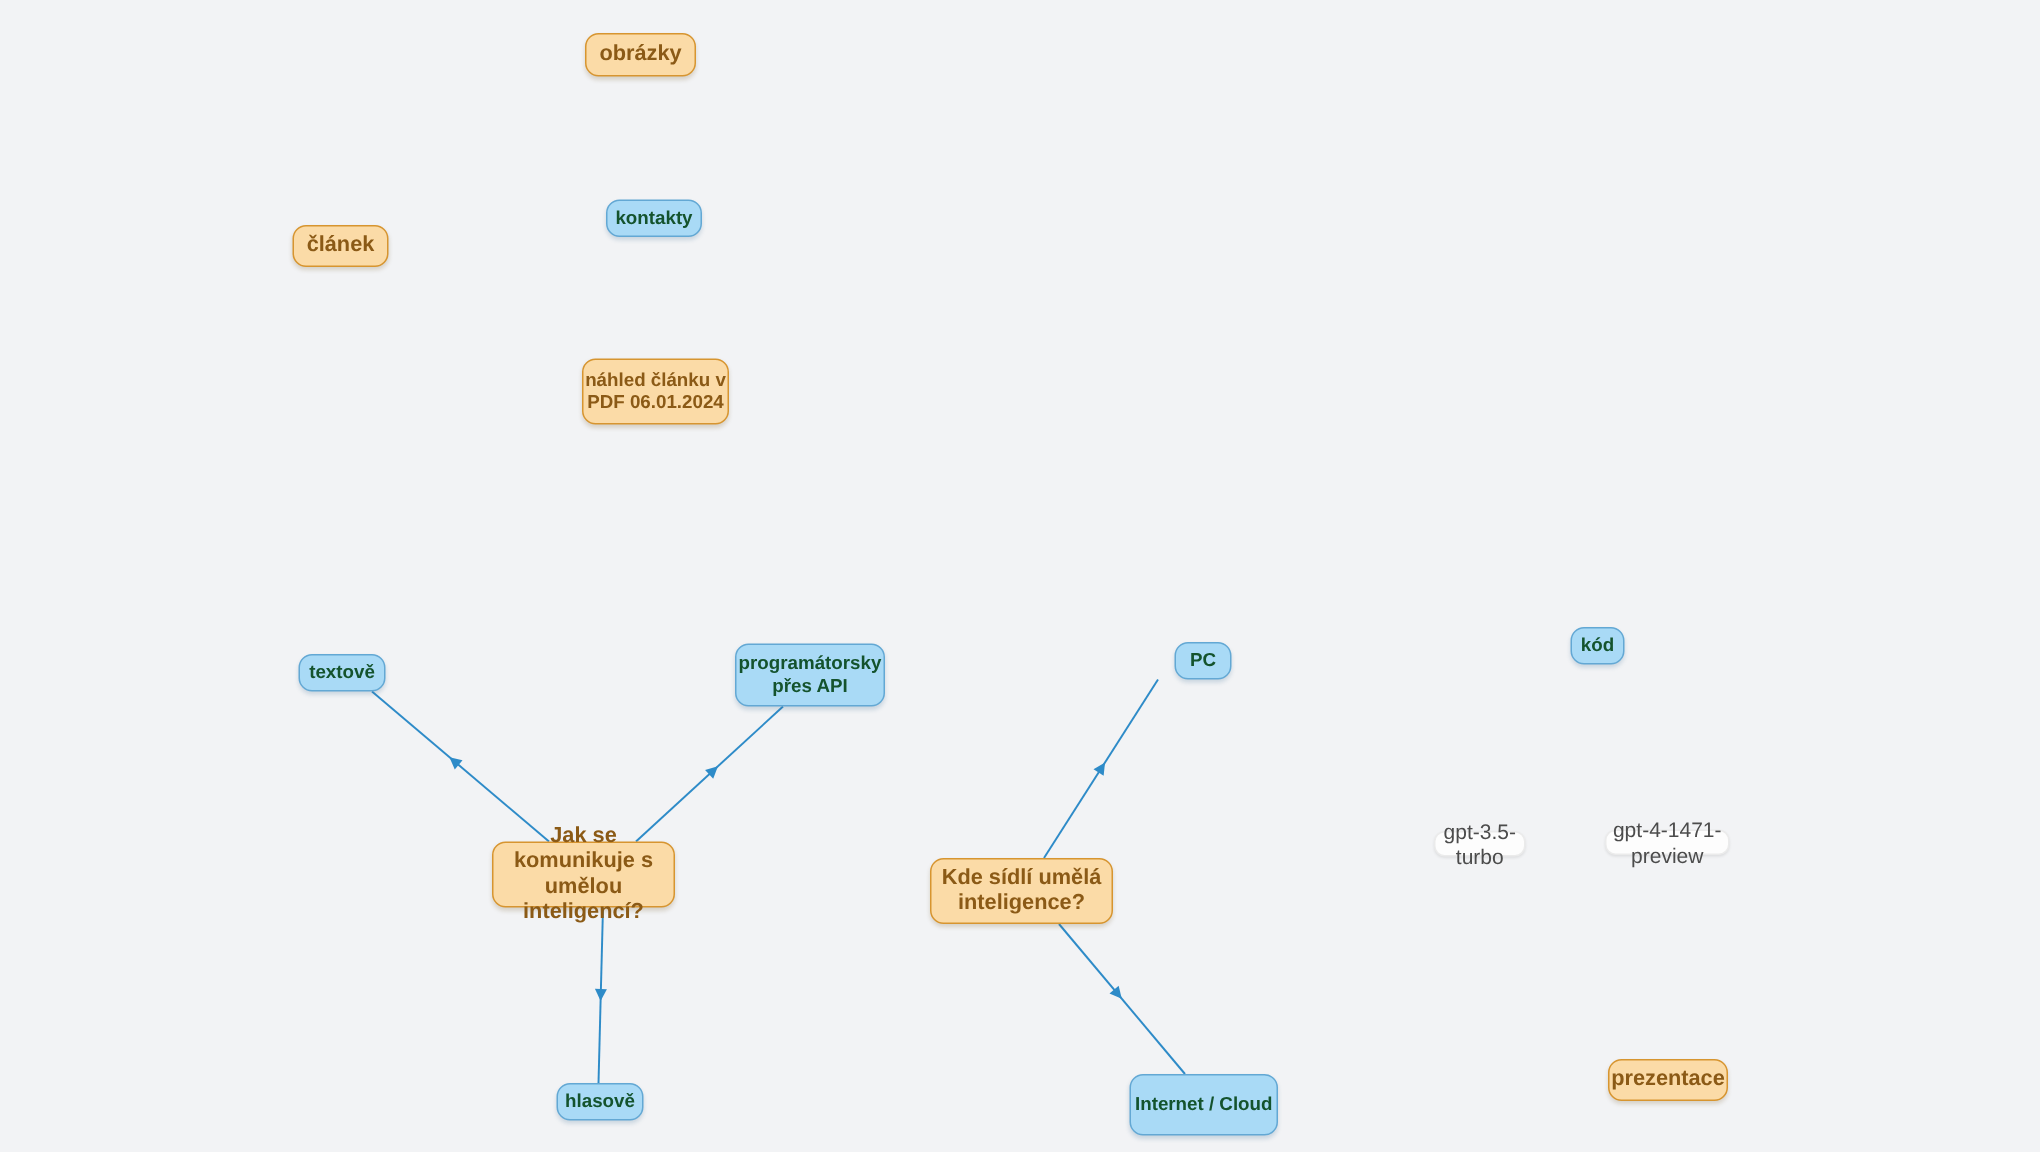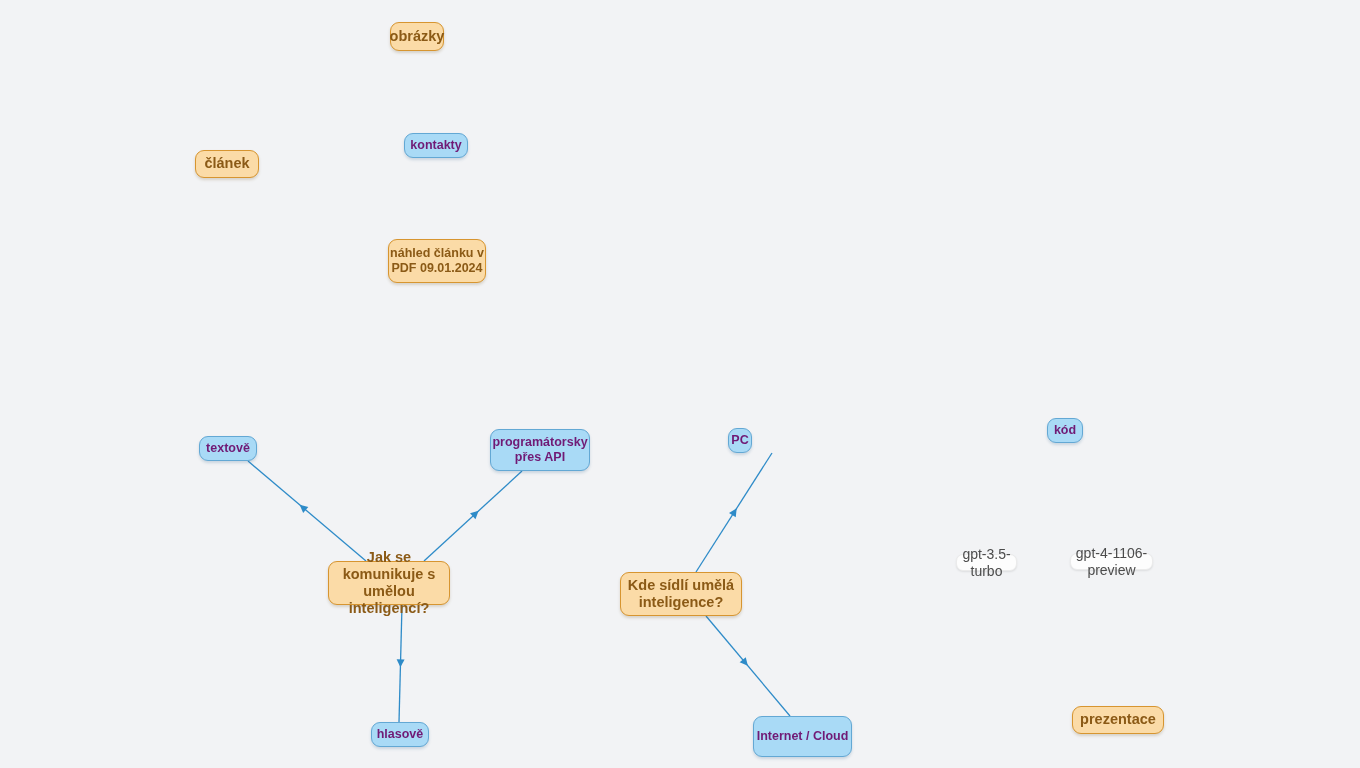--- a/index.html
+++ b/index.html
@@ -51,21 +51,21 @@
     border-color: #d79530;
     color: #8b5a16;
     font-weight: bold;
     box-shadow: 0 2px 3px rgba(120, 90, 40, 0.22);
   }
 
   
   .node.topic-blue {
     background: #a9daf6;
     border-color: #63a8d4;
-    color: #701a75;
+    color: #14532d;
     font-weight: bold;
     box-shadow: 0 2px 3px rgba(60, 110, 150, 0.22);
   }
 
   
   .node.plain-white {
     background: #fdfdfd;
     border-color: #ebebeb;
     color: #4c4c4c;
     font-weight: normal;
@@ -100,33 +100,33 @@
       <g>
         <line x1="696" y1="572" x2="772" y2="453" stroke="#2e8bc8" stroke-width="1.3"></line>
         <path d="M 5 0 L -3 -4 L -3 4 Z" fill="#2e8bc8" transform="translate(734,512.5) rotate(-57.43544150252766)"></path>
       </g>
       <g>
         <line x1="706" y1="616" x2="790" y2="716" stroke="#2e8bc8" stroke-width="1.3"></line>
         <path d="M 5 0 L -3 -4 L -3 4 Z" fill="#2e8bc8" transform="translate(744.64,662) rotate(49.96974072811031)"></path>
       </g>
     </svg>
   <div id="node-layer">
-      <div class="node topic-orange size-lg" style="left: 390px; top: 22px; width: 54px; height: 29px;"><span class="node-label">obrázky</span></div>
+      <div class="node topic-orange size-lg" style="left: 390px; top: 22px; width: 74px; height: 29px;"><span class="node-label">obrázky</span></div>
       <div class="node topic-blue size-sm" style="left: 404px; top: 133px; width: 64px; height: 25px;"><span class="node-label">kontakty</span></div>
       <div class="node topic-orange size-lg" style="left: 195px; top: 150px; width: 64px; height: 28px; justify-content: center;"><span class="node-label">článek</span></div>
       <div class="node topic-orange size-sm" style="left: 388px; top: 239px; width: 98px; height: 44px;"><span class="node-label">náhled článku v
-PDF 09.01.2024</span></div>
+PDF 06.01.2024</span></div>
       <div class="node topic-blue size-sm" style="left: 199px; top: 436px; width: 58px; height: 25px;"><span class="node-label">textově</span></div>
       <div class="node topic-blue size-sm" style="left: 490px; top: 429px; width: 100px; height: 42px;"><span class="node-label">programátorsky
 přes API</span></div>
-      <div class="node topic-blue size-sm" style="left: 728px; top: 428px; width: 24px; height: 25px;"><span class="node-label">PC</span></div>
+      <div class="node topic-blue size-sm" style="left: 783px; top: 428px; width: 38px; height: 25px;"><span class="node-label">PC</span></div>
       <div class="node topic-blue size-sm" style="left: 1029px; top: 418px; width: 36px; height: 25px; margin-left: 18px;"><span class="node-label">kód</span></div>
       <div class="node plain-white size-xs" style="left: 956px; top: 534px; width: 61px; height: 17px;"><span class="node-label">gpt-3.5-turbo</span></div>
-      <div class="node plain-white size-xs" style="left: 1070px; top: 533px; width: 83px; height: 17px;"><span class="node-label">gpt-4-1106-preview</span></div>
+      <div class="node plain-white size-xs" style="left: 1070px; top: 533px; width: 83px; height: 17px;"><span class="node-label">gpt-4-1471-preview</span></div>
       <div class="node topic-orange size-lg" style="left: 328px; top: 561px; width: 122px; height: 44px;"><span class="node-label">Jak se komunikuje s
 umělou inteligencí?</span></div>
       <div class="node topic-orange size-lg" style="left: 620px; top: 572px; width: 122px; height: 44px;"><span class="node-label">Kde sídlí umělá
 inteligence?</span></div>
-      <div class="node topic-orange size-lg" style="left: 1072px; top: 706px; width: 92px; height: 28px;"><span class="node-label">prezentace</span></div>
+      <div class="node topic-orange size-lg" style="left: 1072px; top: 706px; width: 80px; height: 28px;"><span class="node-label">prezentace</span></div>
       <div class="node topic-blue size-sm" style="left: 371px; top: 722px; width: 58px; height: 25px;"><span class="node-label">hlasově</span></div>
       <div class="node topic-blue size-sm" style="left: 753px; top: 716px; width: 99px; height: 41px;"><span class="node-label">Internet / Cloud</span></div>
     </div>
 </div>
 
 </body></html>

